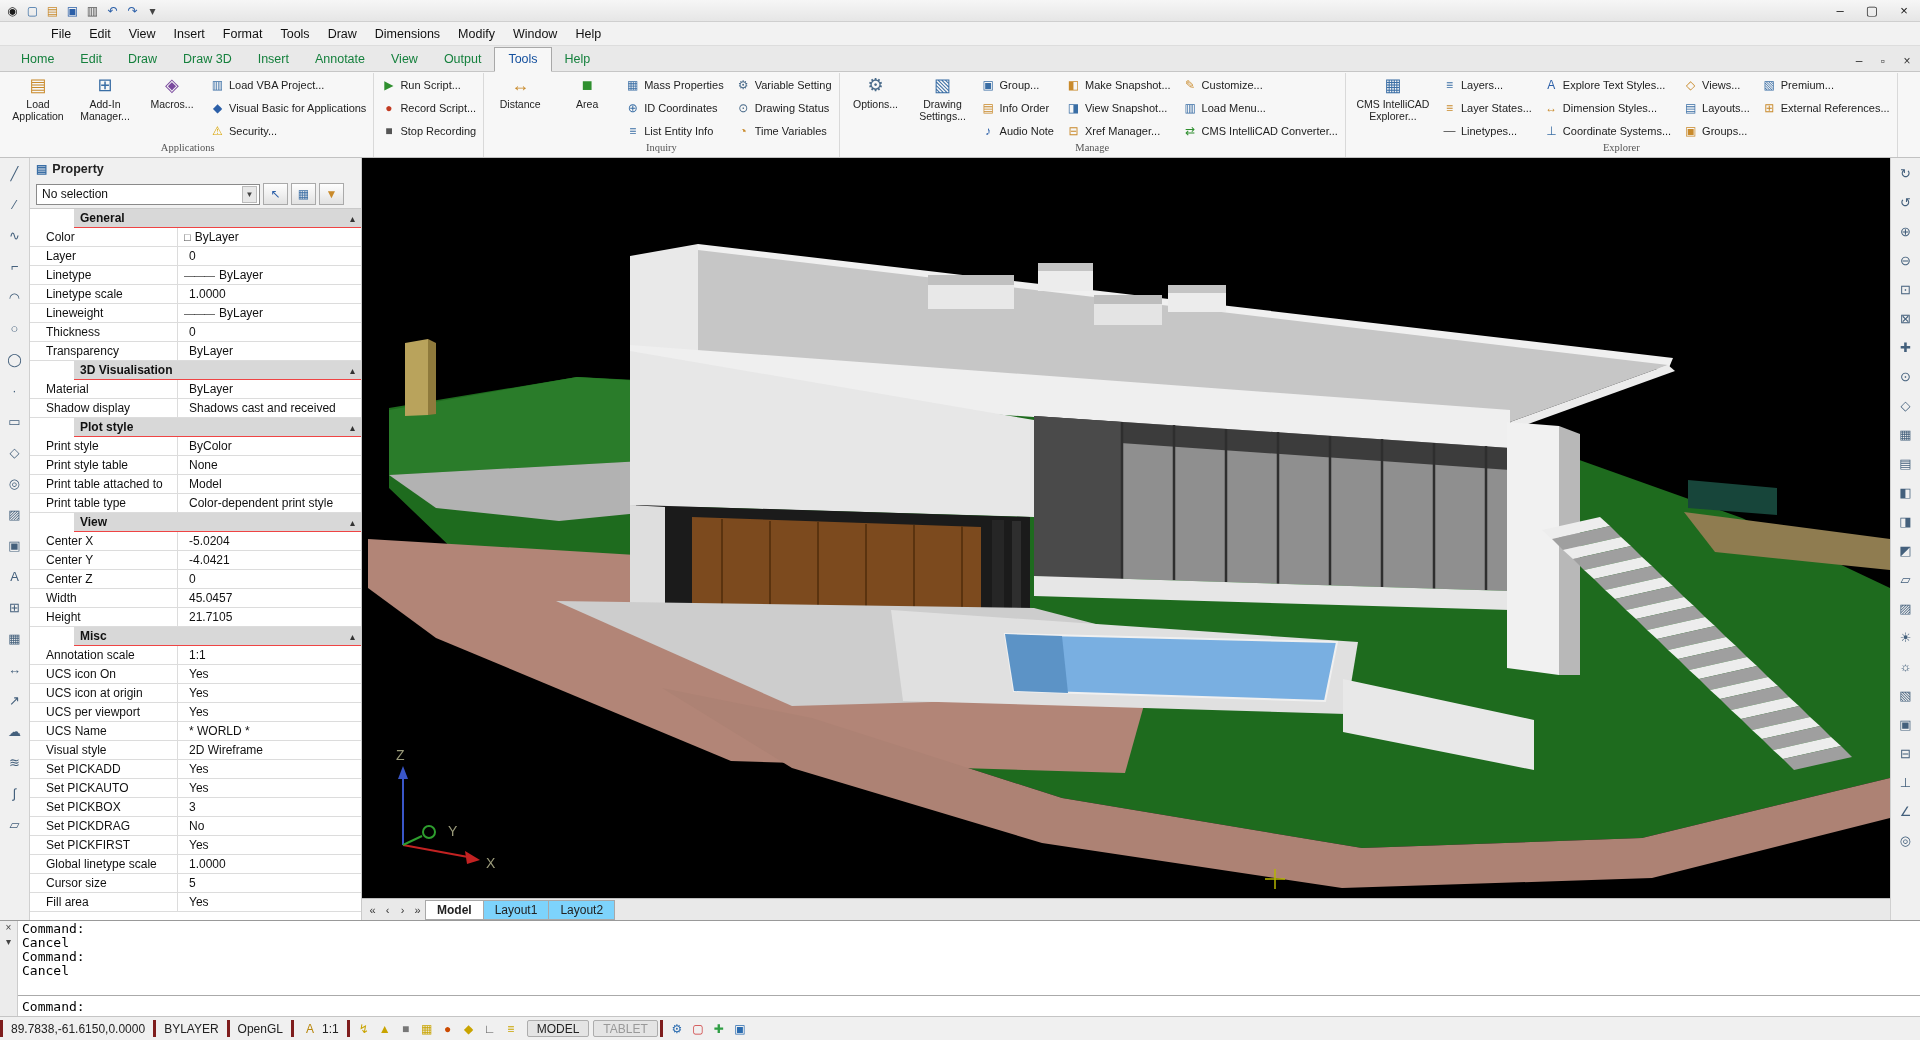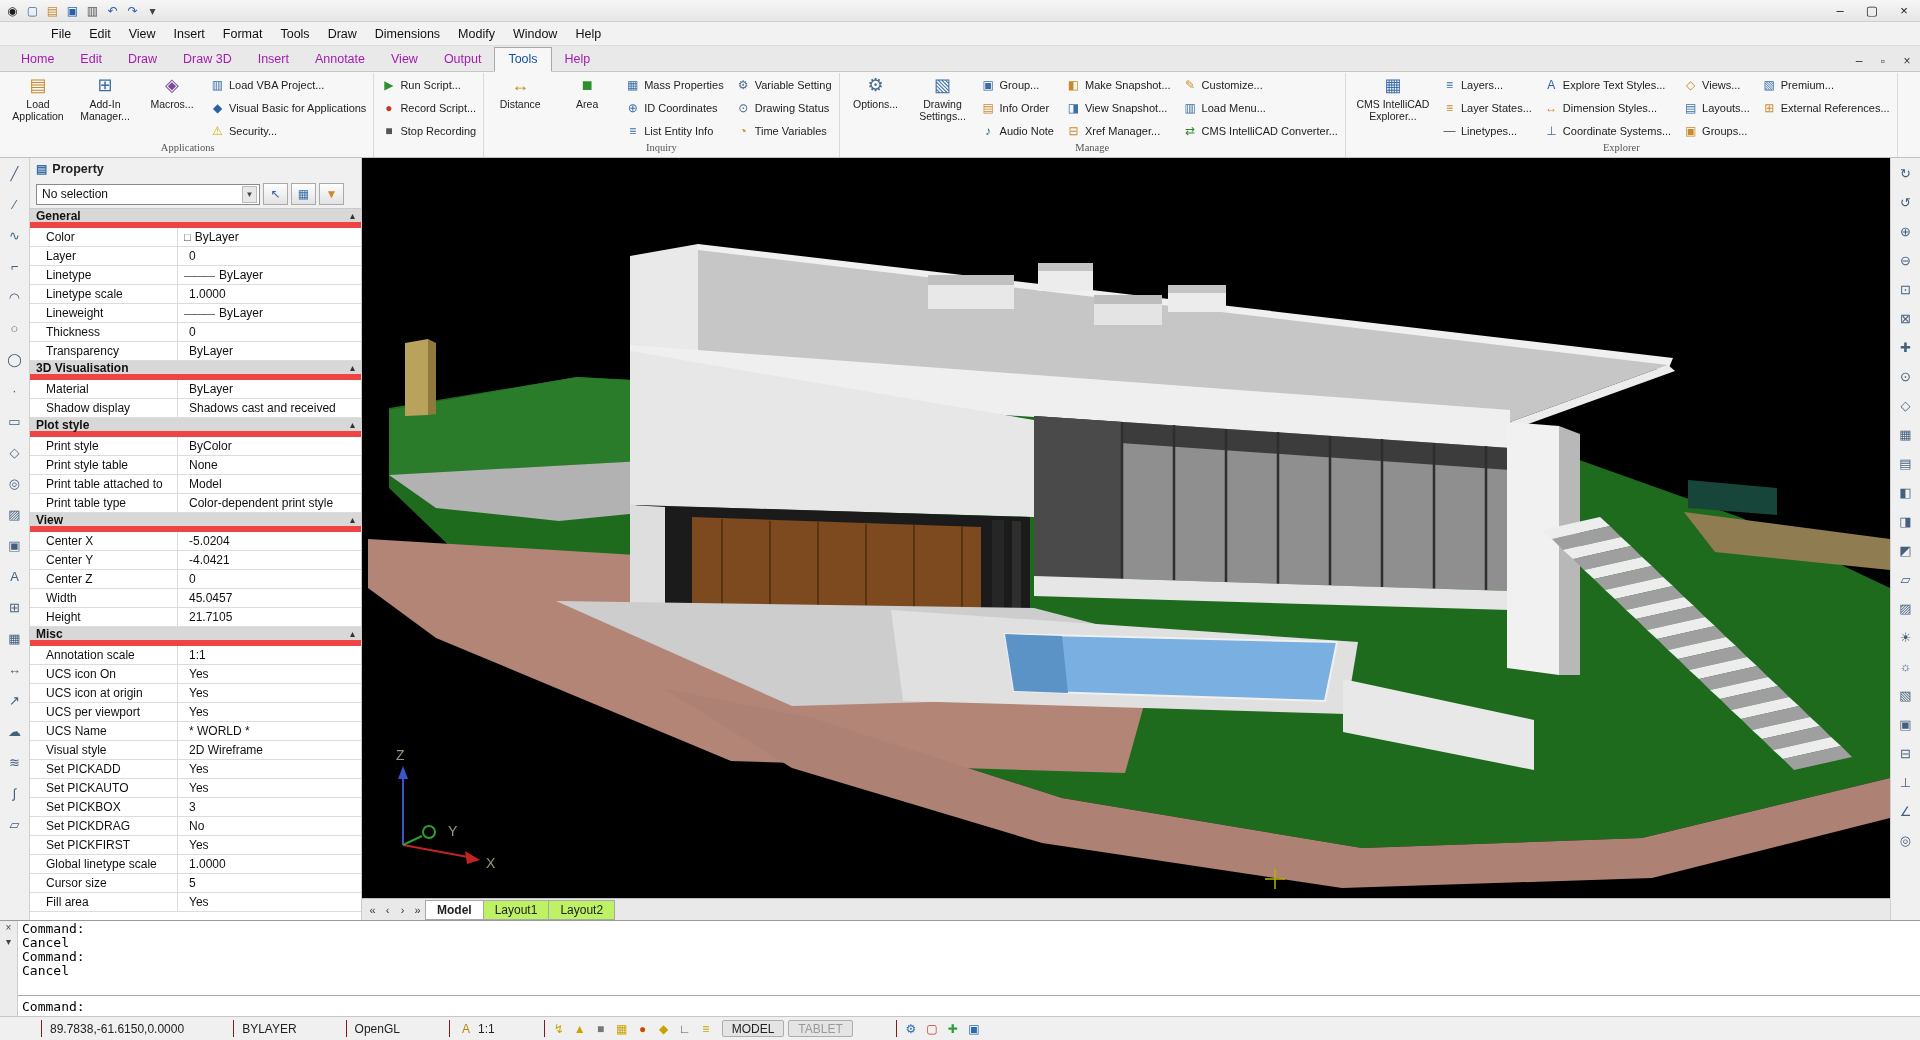--- a/index.html
+++ b/index.html
@@ -14,21 +14,21 @@
   .winbtns { margin-left:auto; display:flex; z-index:2; }
   .winbtn { width:32px; height:21px; display:flex; align-items:center; justify-content:center; font-size:13px; color:#222; }
   .winbtn:last-child { color:#111; }
 
   
   .menubar { height:24px; background:#f2f2f2; border-bottom:1px solid #ddd; display:flex; align-items:center; padding-left:42px; }
   .menu-item { padding:0 9px; font-size:12.5px; color:#111; }
 
   
   .tabrow { height:26px; background:#e9e9e9; border-bottom:1px solid #c6c6c6; display:flex; align-items:flex-end; padding-left:8px; }
-  .rtab { padding:4px 13px 5px 13px; font-size:12.5px; color:#a21caf; }
+  .rtab { padding:4px 13px 5px 13px; font-size:12.5px; color:#15803d; }
   .rtab.active { background:#f7f7f7; border:1px solid #a8a8a8; border-bottom:1px solid #f7f7f7; margin-bottom:-1px; color:#14509e; }
   .spacer { flex:1; }
   .mdibtn { width:22px; height:20px; display:flex; align-items:center; justify-content:center; color:#333; font-size:12px; margin-right:2px; }
 
   
   .ribbon { height:86px; background:#f7f7f7; border-bottom:1px solid #c2c2c2; display:flex; padding:1px 2px 0 2px; }
   .rgroup { display:flex; flex-direction:column; border-right:1px solid #d9d9d9; padding:1px 5px 0 5px; }
   .rgroup-content { flex:1; display:flex; gap:5px; align-items:stretch; }
   .rgroup-label { height:15px; text-align:center; font-size:10.5px; color:#555;font-family:Liberation Serif, serif; }
   .big-btn { width:62px; display:flex; flex-direction:column; align-items:center; text-align:center; font-size:10.5px; line-height:1.1; padding-top:2px; gap:2px; color:#222; }
@@ -50,48 +50,48 @@
   .ptb-icon { color:#3a6ea5; font-size:12px; }
   .prop-toolbar { height:28px; display:flex; align-items:center; gap:3px; padding:0 6px; }
   .prop-dropdown { width:224px; height:21px; background:#fff; border:1px solid #8a8a8a; display:flex; align-items:center; justify-content:space-between; padding:0 2px 0 5px; font-size:12px; }
   .dd-arrow { width:15px; height:17px; background:#e8e8e8; border:1px solid #bbb; display:flex; align-items:center; justify-content:center; font-size:8px; color:#444; }
   .prop-tbtn { width:25px; height:22px; border:1px solid #aaa; background:linear-gradient(#fefefe,#e2e2e2); display:flex; align-items:center; justify-content:center; font-size:12px; }
   .prop-grid { flex:1; background:#fff; border-top:1px solid #c9c9c9; overflow:hidden; font-size:12px; }
   .prop-row { display:flex; height:19px; border-bottom:1px solid #dcdcdc; align-items:stretch; }
   .plabel { width:148px; padding-left:16px; border-right:1px solid #dcdcdc; display:flex; align-items:center; color:#111; }
   .pvalue { flex:1; padding:0 6px; display:flex; align-items:center; gap:5px; color:#111; }
   .pre { color:#444; font-size:11px; letter-spacing:-1px; }
-  .prop-row.header { background:#d8d8d8; border-bottom:6px solid #ef4444; font-weight:bold; }
+  .prop-row.header { background:#d8d8d8; border-bottom:1px solid #ef4444; font-weight:bold;margin-left:44px; }
   .prop-row.header .plabel { width:auto; border-right:none; padding-left:6px; }
   .prop-row.header .pvalue { justify-content:flex-end; font-weight:normal; color:#333; font-size:10px; }
 
   
   .viewport-col { flex:1; display:flex; flex-direction:column; width:1528px; }
   .viewport { height:740px; background:#000; position:relative; }
   .viewport svg { position:absolute; inset:0; }
   .ucs-label { font-family:"Liberation Sans",sans-serif; font-size:14px; fill:#9a9a7a; }
 
   
   .layout-bar { height:22px; background:#e9e9e9; border-top:1px solid #bdbdbd; display:flex; align-items:center; padding-left:3px; font-size:12px; }
   .nav-btn { width:15px; text-align:center; color:#333; font-size:11px; }
-  .ltab { padding:2px 11px; background:#bef264; border:1px solid #a8a8a8; margin-right:-1px; color:#222; }
+  .ltab { padding:2px 11px; background:#7dd3fc; border:1px solid #a8a8a8; margin-right:-1px; color:#222; }
   .ltab.active { background:#fff; font-weight:bold; position:relative; z-index:2; }
 
   
   .cmd { height:96px; background:#fff; border-top:1px solid #999; display:flex; }
   .cmd-gutter { width:18px; background:#ececec; border-right:1px solid #ccc; display:flex; flex-direction:column; align-items:center; padding-top:1px; gap:3px; font-size:10px; color:#444; }
   .cmd-body { flex:1; display:flex; flex-direction:column; font-family:"DejaVu Sans Mono", monospace; }
   .cmd-history { flex:1; padding:1px 4px; }
   .cmd-line { height:14px; line-height:14px; font-size:13px; color:#000; }
   .cmd-input { height:21px; border-top:1px solid #aaa; display:flex; align-items:center; padding:0 4px; font-size:13px; color:#000; }
 
   
   .statusbar { height:24px; background:#f0f0f0; border-top:1px solid #c5c5c5; display:flex; align-items:center; font-size:12px; color:#222; }
   .sb-left { padding-left:7px; flex:1; }
-  .sb-seg { padding:0 8px; border-left:1px solid #7f1d1d; height:17px; display:flex; align-items:center; gap:4px; white-space:nowrap;margin-left:41px; }
+  .sb-seg { padding:0 8px; border-left:3px solid #7f1d1d; height:17px; display:flex; align-items:center; gap:4px; white-space:nowrap; }
   .sb-seg.icons { gap:5px; padding:0 6px; }
   .sb-icon { width:16px; height:16px; display:flex; align-items:center; justify-content:center; font-size:12px; }
   .sb-btn { border:1px solid #adadad; background:#e4e4e4; border-radius:2px; margin:0 2px; padding:0 9px; }
   .sb-btn.disabled { color:#999; }
 </style>
 </head>
 <body>
 
 <div class="app">
 

